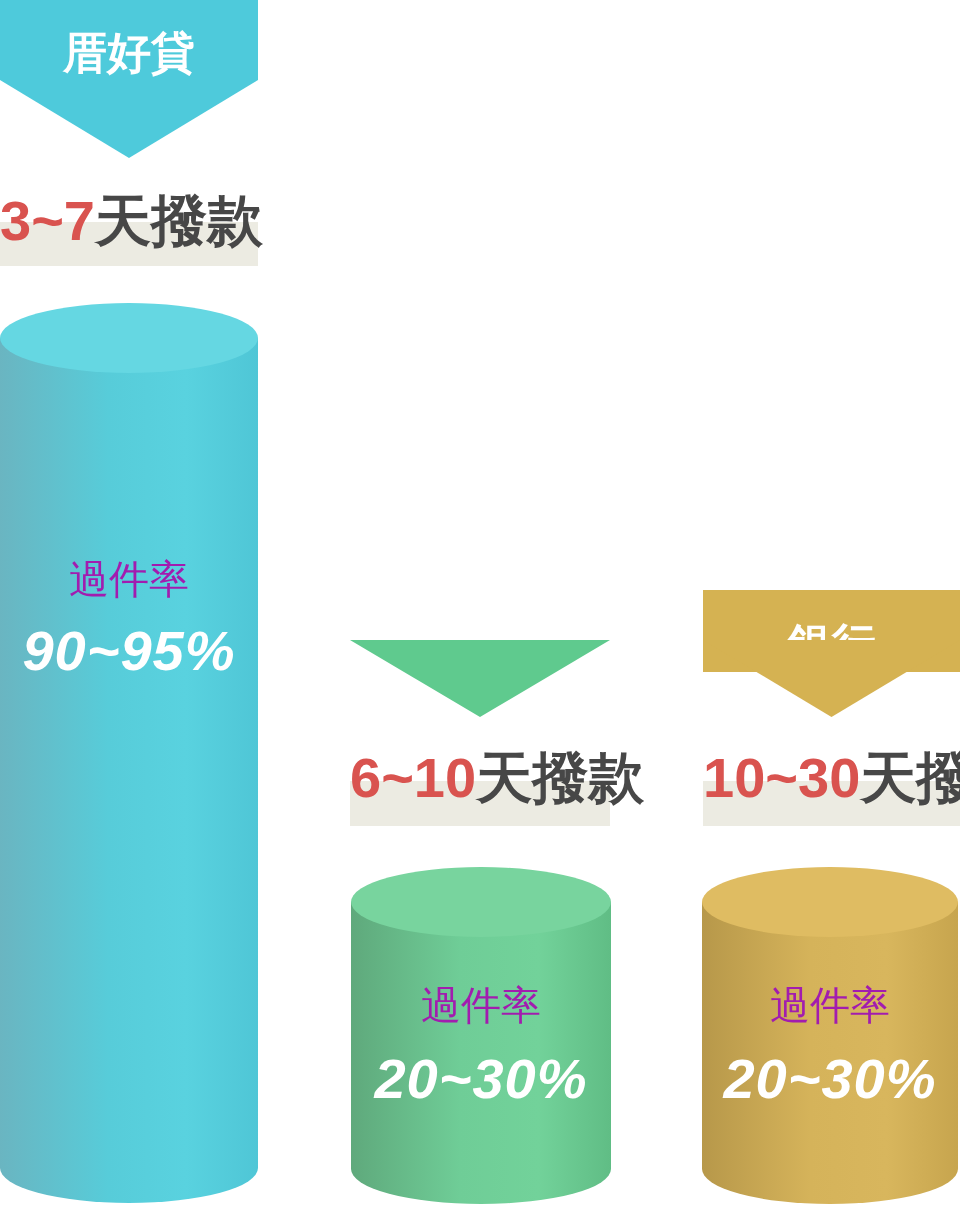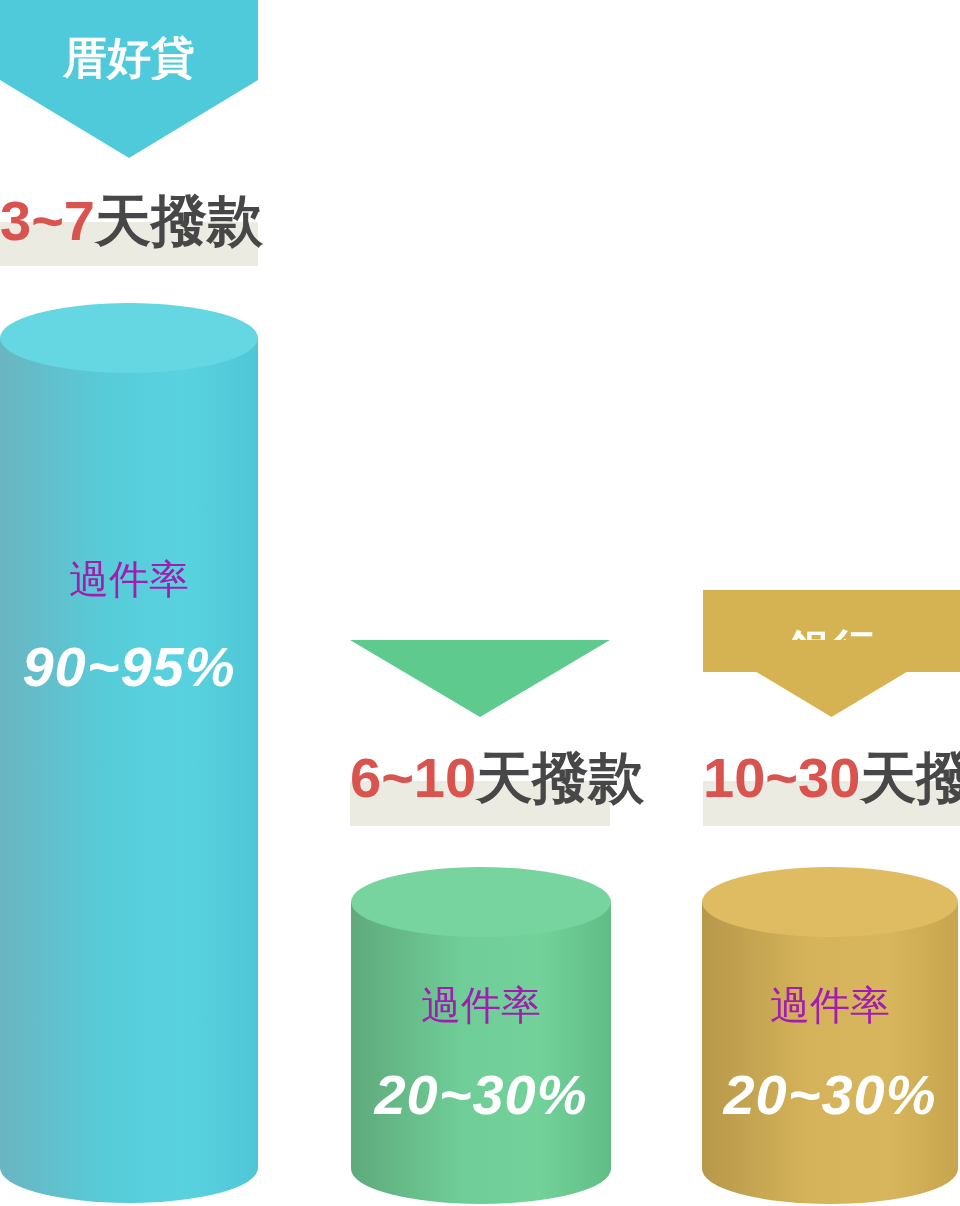--- a/index.html
+++ b/index.html
@@ -7,21 +7,21 @@
     position:relative;width:960px;height:1206px;background:#ffffff;overflow:hidden;
     font-family:"Liberation Sans","DejaVu Sans",sans-serif;
   }
   .col{position:absolute;inset:0;pointer-events:none;}
   .abs{position:absolute;}
 
   
   .banner-rect{
     background:var(--banner);
     color:#ffffff;font-weight:bold;font-size:44px;line-height:1;
-    display:flex;justify-content:center;align-items:flex-end;
+    display:flex;justify-content:center;align-items:center;
     padding-top:25px;box-sizing:border-box;white-space:nowrap;
   }
   .banner-arrow{display:block;}
   .banner-arrow polygon{fill:var(--banner);}
 
   
   .days{
     font-size:56px;font-weight:bold;line-height:1;text-align:center;
     white-space:nowrap;z-index:2;
   }
@@ -41,21 +41,20 @@
     border-radius:50%;background:var(--cap);
   }
   .rate-label{
     position:absolute;width:100%;text-align:center;color:#a21caf;
     font-weight:normal;font-size:40px;line-height:1.2;
   }
   .rate-value{
     position:absolute;width:100%;text-align:center;color:#ffffff;
     font-weight:bold;font-style:italic;font-size:56px;line-height:1.2;
     letter-spacing:1px;
-    margin-top:16px;
   }
 
   
   .c1 .banner-rect{left:0;top:0;width:258px;height:80px;}
   .c1 .banner-arrow{left:0;top:80px;}
   .c1 .days{left:0;top:193px;width:258px;}
   .c1 .bar{left:0;top:222px;width:258px;height:44px;}
   .c1 .cyl{left:0;top:303px;width:258px;height:900px;}
   .c1 .cyl-body{top:35px;height:865px;}
   .c1 .rate-label{top:252px;}

